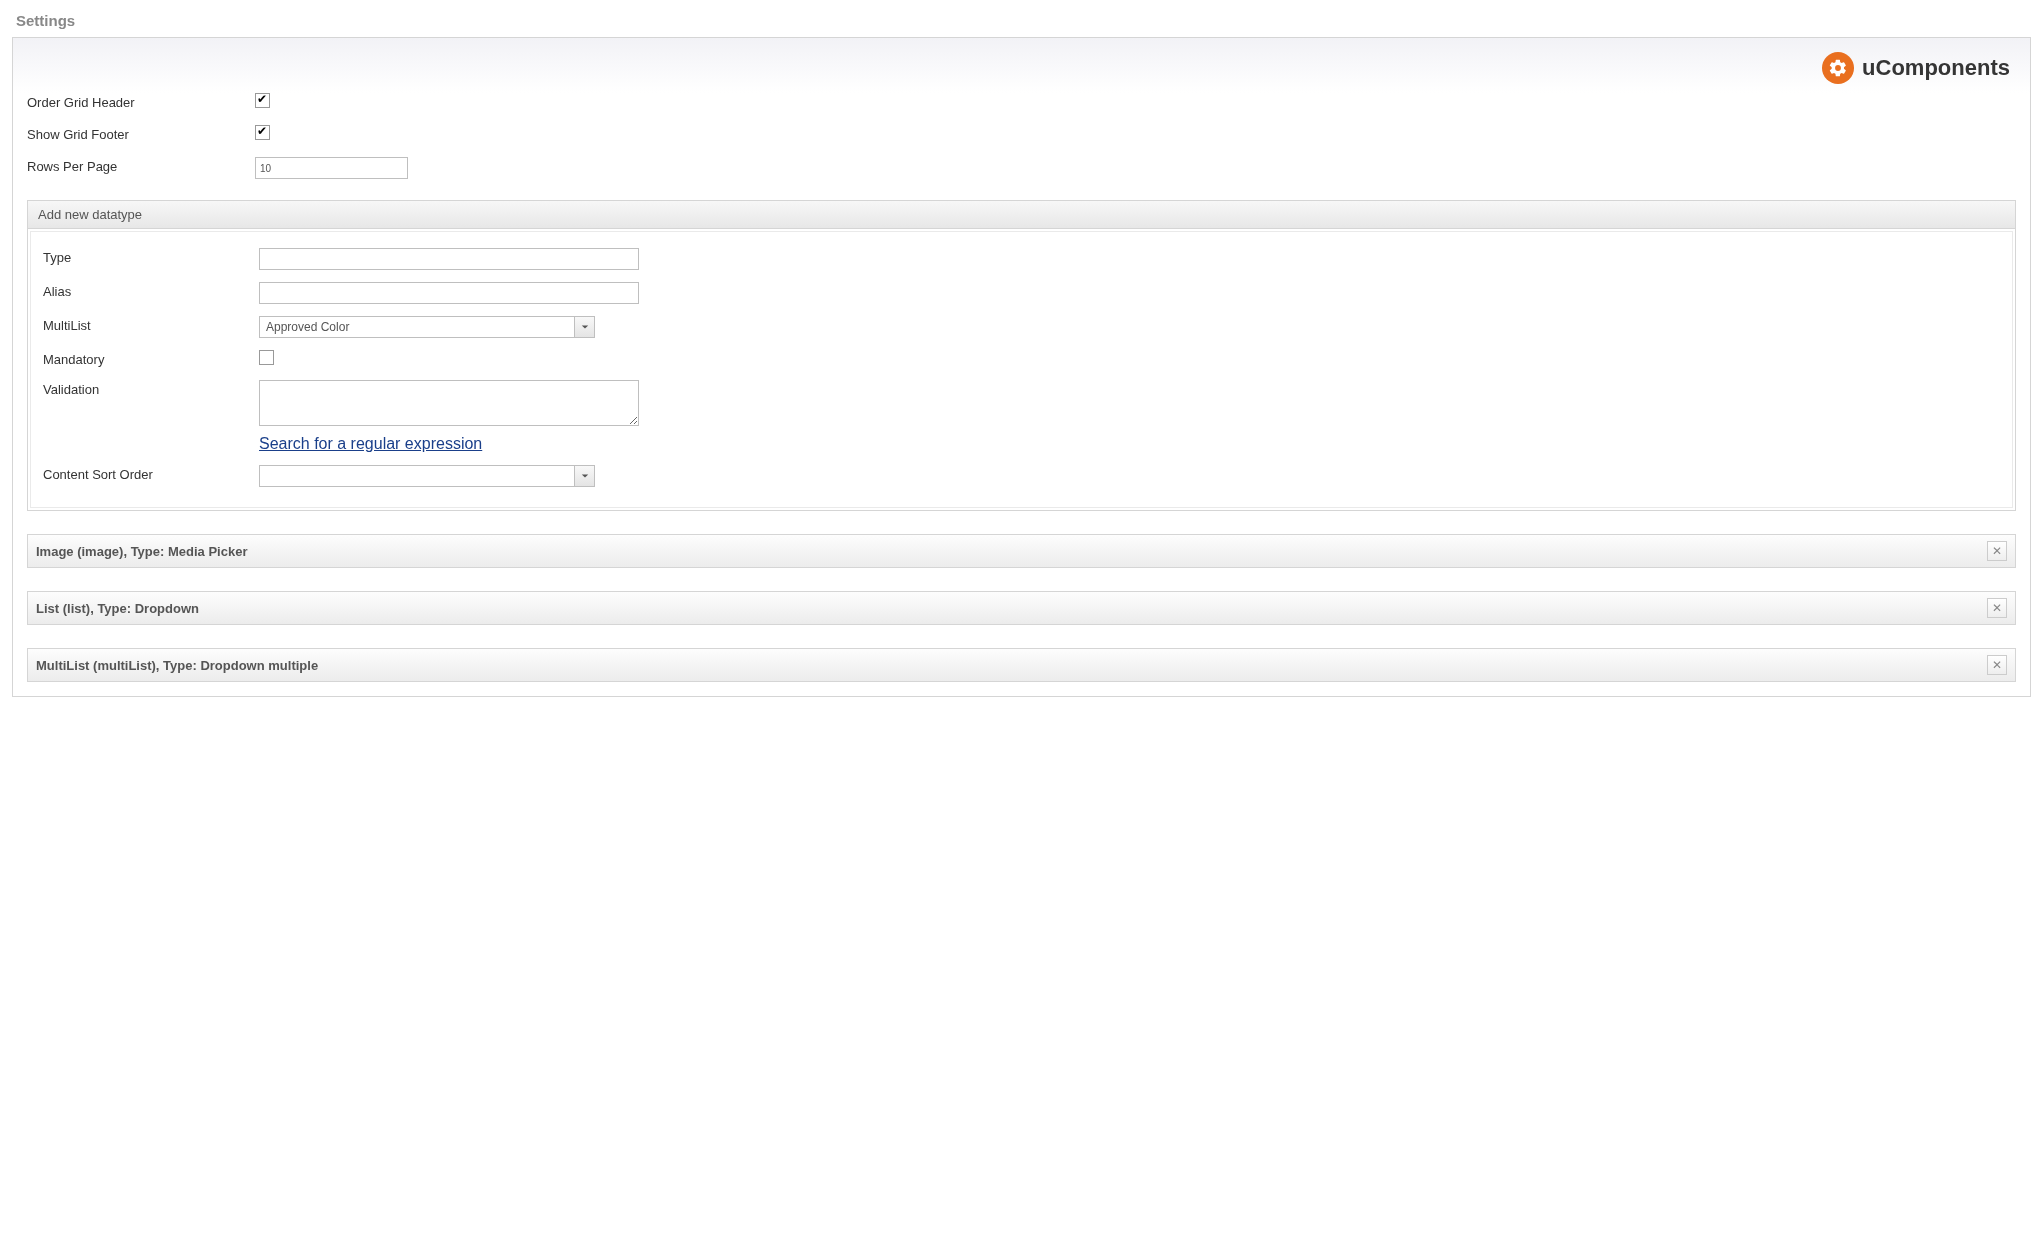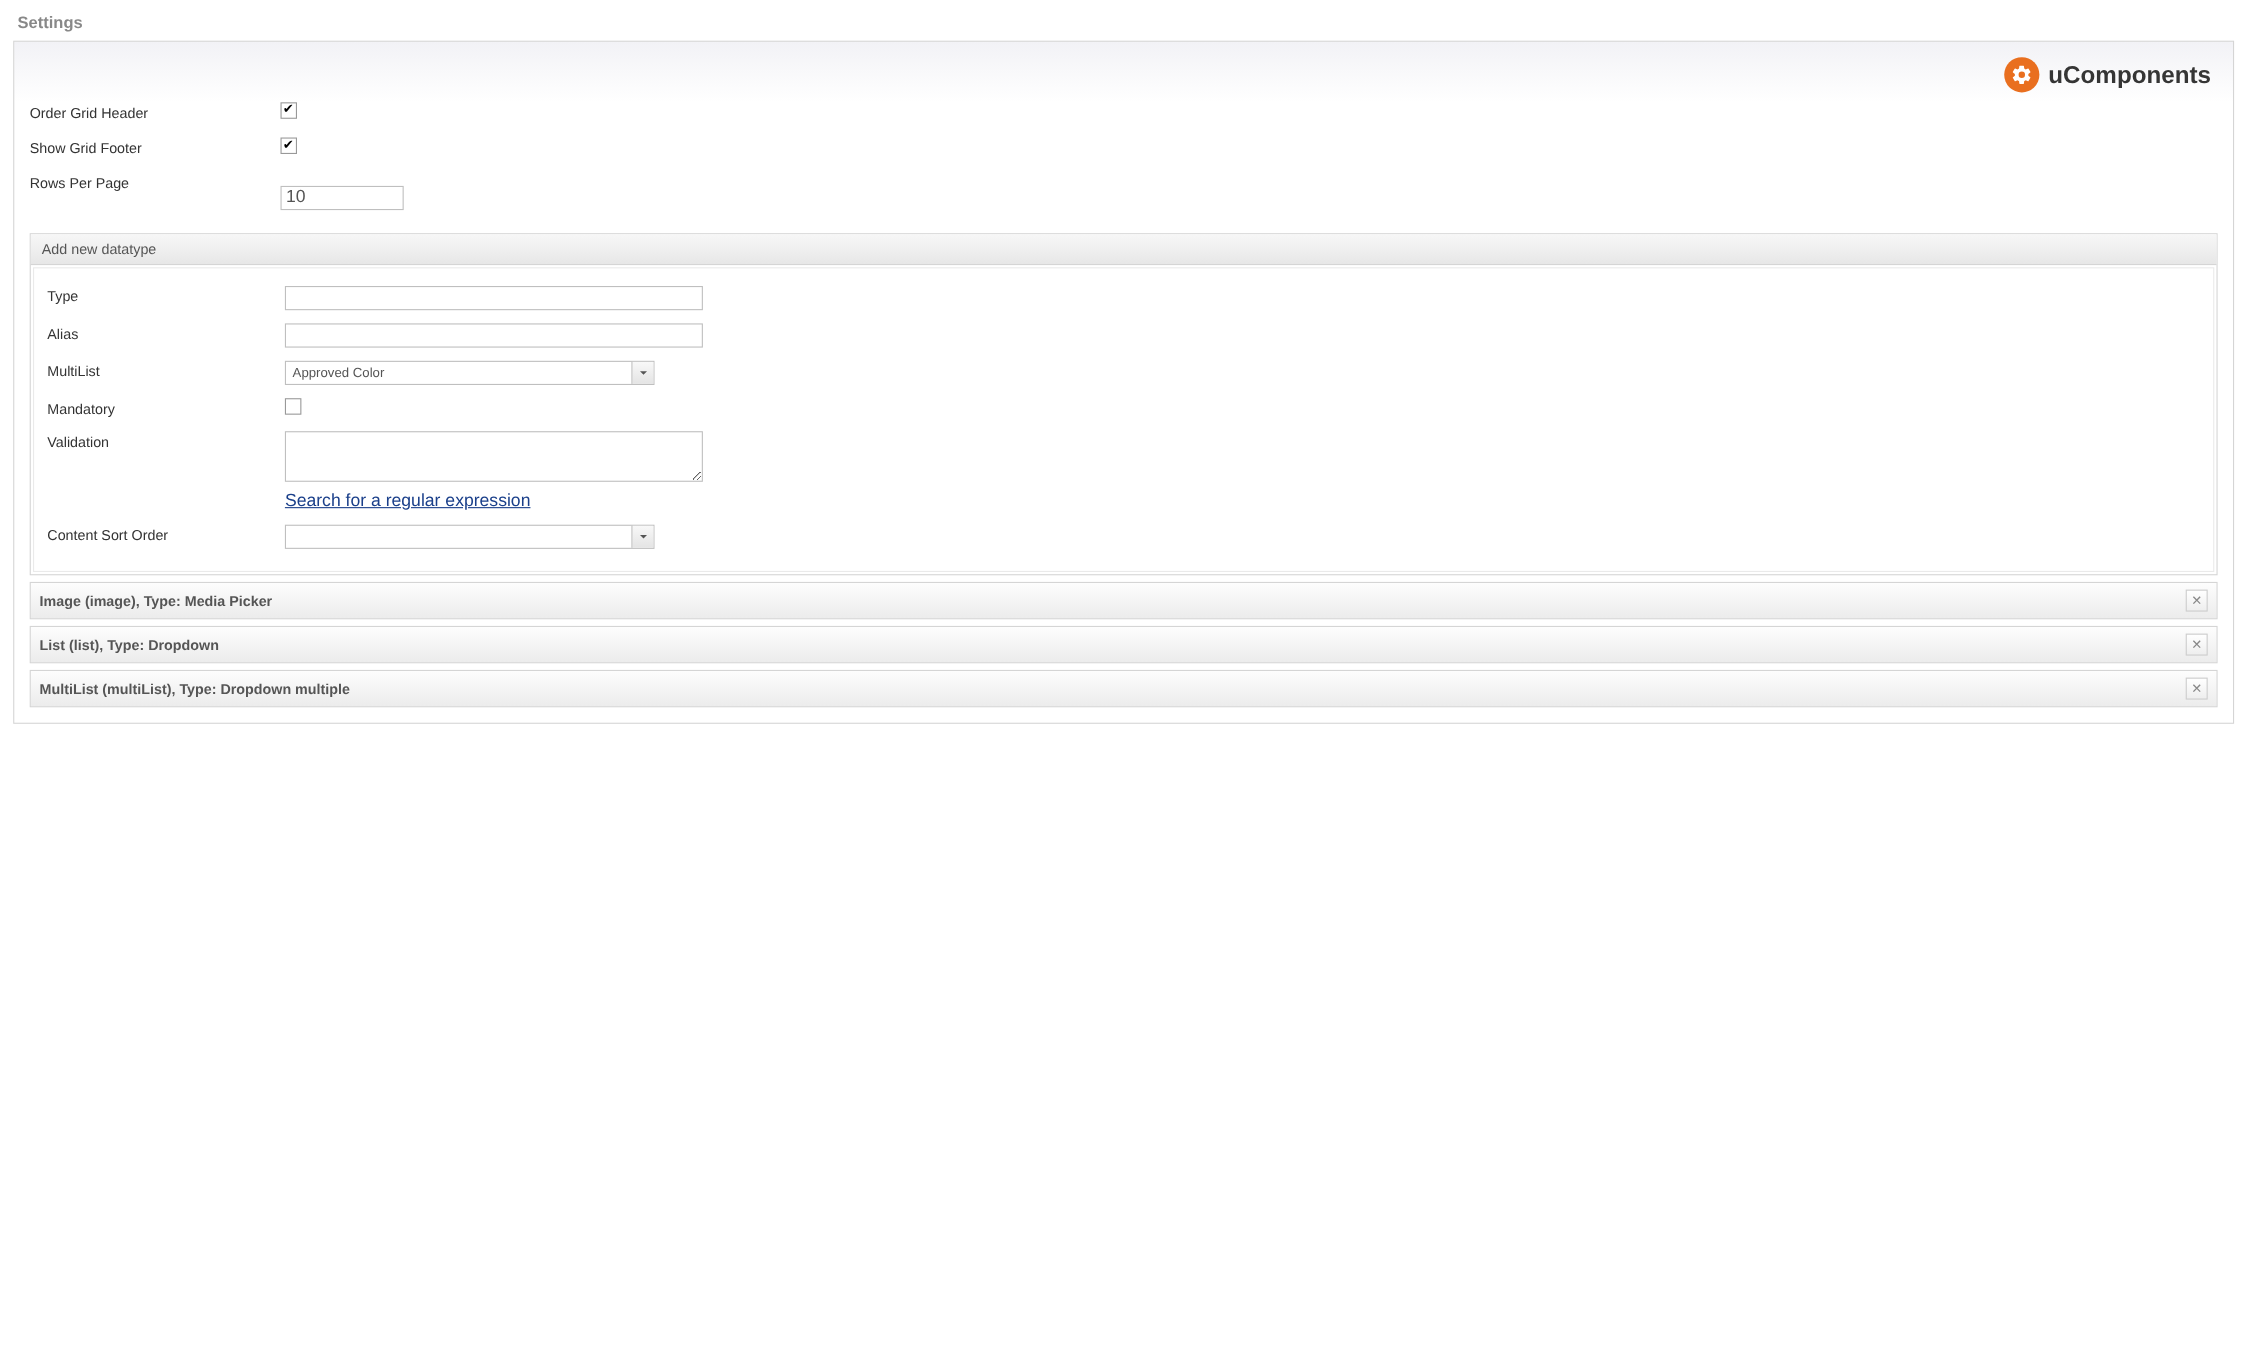--- a/index.html
+++ b/index.html
@@ -71,28 +71,27 @@
 }
 input[type="checkbox"]:checked::after {
   content: "✔";
   position: absolute;
   top: -2px;
   left: 1px;
   font-size: 12px;
   color: #000;
 }
 input[type="text"].rows-input {
-  width: 112px;
+  width: 153px;
   height: 22px;
   border: 1px solid #bfbfbf;
   padding: 2px 4px;
   font-family: inherit;
-  font-size: 16px;
-  color: #555;
-  margin-top: 12px;
+  font-size: 10px;
+  color: #555;
 }
 .fieldset {
   border: 1px solid #d5d5d5;
   margin-top: 14px;
   background: #fff;
 }
 .fieldset-header {
   background: linear-gradient(to bottom, #f7f7f7, #e7e7e7);
   border-bottom: 1px solid #d5d5d5;
   padding: 6px 10px;
@@ -149,21 +148,21 @@
 }
 .helper-link {
   display: inline-block;
   margin-top: 6px;
   color: #1a3f8a;
   font-size: 16px;
   text-decoration: underline;
   cursor: pointer;
 }
 .datatype-row {
-  margin-top: 6px;
+  margin-top: 23px;
   border: 1px solid #d5d5d5;
   background: linear-gradient(to bottom, #fdfdfd, #ececec);
   padding: 6px 8px;
   display: flex;
   align-items: center;
   justify-content: space-between;
 }
 .datatype-row .dt-title {
   color: #555;
   font-size: 13px;

